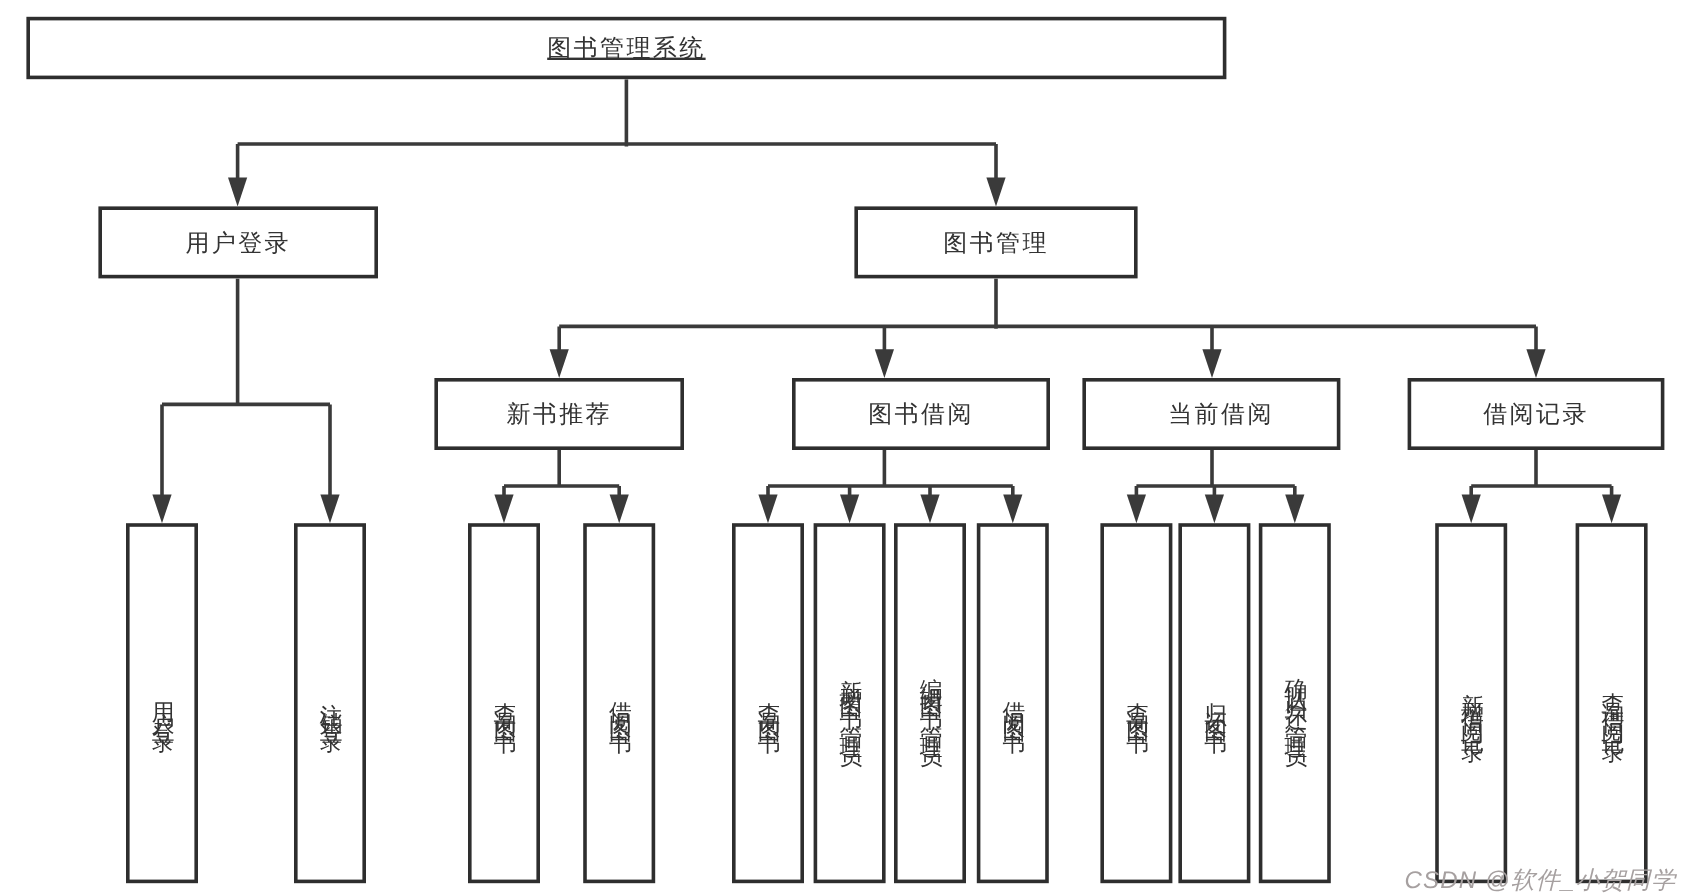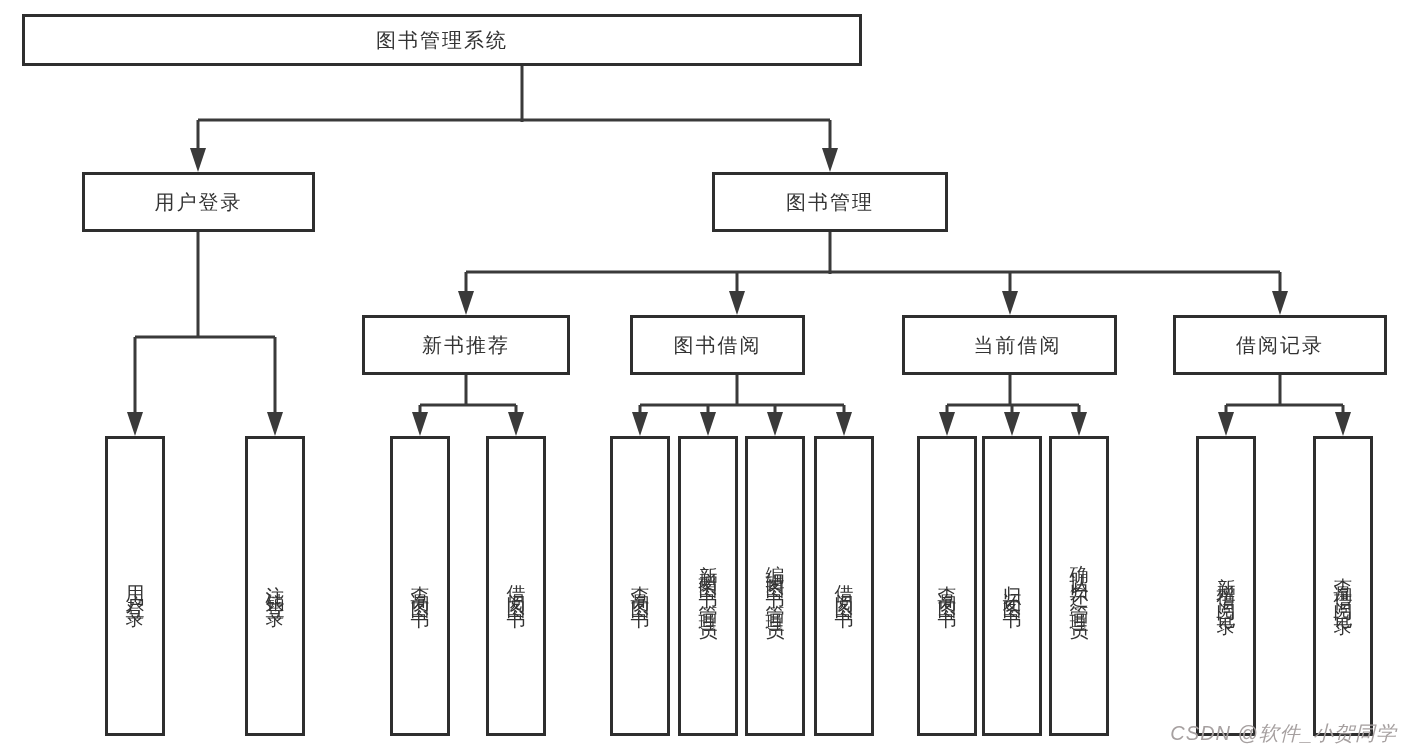--- a/index.html
+++ b/index.html
@@ -17,26 +17,26 @@
   }
   svg.connectors{position:absolute;left:0;top:0;z-index:1;}
   svg.connectors path{fill:none;stroke:var(--line);stroke-width:3;}
   svg.connectors polygon{fill:var(--line);stroke:none;}
   .box{
     position:absolute;background:#fff;border:3px solid var(--box-border);
     box-sizing:border-box;display:flex;align-items:center;justify-content:center;
     z-index:2;
   }
   .box span{letter-spacing:2px;}
-  .root-box{left:22px;top:14px;width:840px;height:52px;font-size:20px;}
+  .root-box{left:22px;top:14px;width:1000px;height:52px;font-size:20px;text-decoration:underline;}
   .lvl{height:60px;font-size:20px;}
   #n-user-login{left:82px;top:172px;width:233px;}
   #n-book-mgmt{left:712px;top:172px;width:236px;}
   #n-new-book{left:362px;top:315px;width:208px;}
-  #n-borrowing{left:630px;top:315px;width:175px;}
+  #n-borrowing{left:660px;top:315px;width:215px;}
   #n-current{left:902px;top:315px;width:215px;padding-left:16px;}
   #n-records{left:1173px;top:315px;width:214px;}
   .leaf{top:436px;width:60px;height:300px;}
   .leaf span{
     writing-mode:vertical-rl;text-orientation:mixed;
     font-size:19px;letter-spacing:8px;line-height:54px;white-space:nowrap;
   }
   #lf1{left:105px;} #lf2{left:245px;}
   #lf3{left:390px;} #lf4{left:486px;}
   #lf5{left:610px;} #lf6{left:678px;} #lf7{left:745px;} #lf8{left:814px;}

